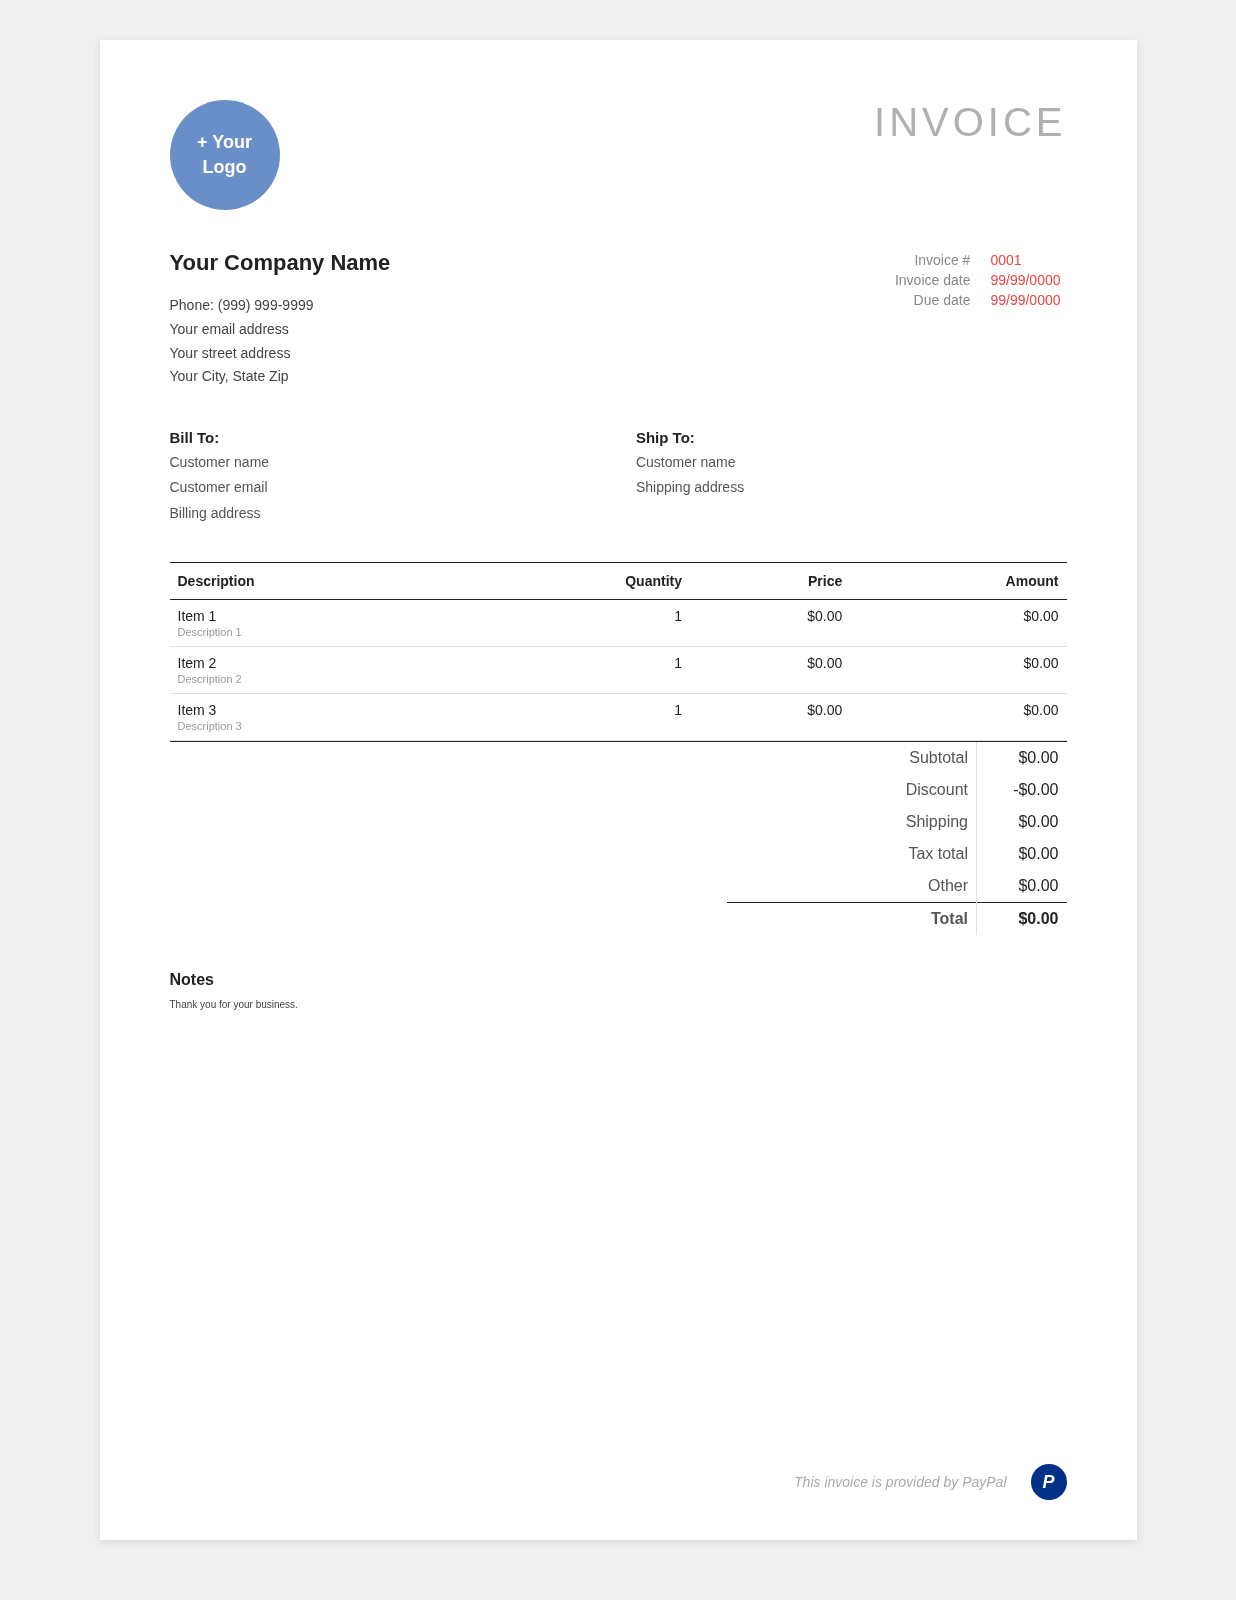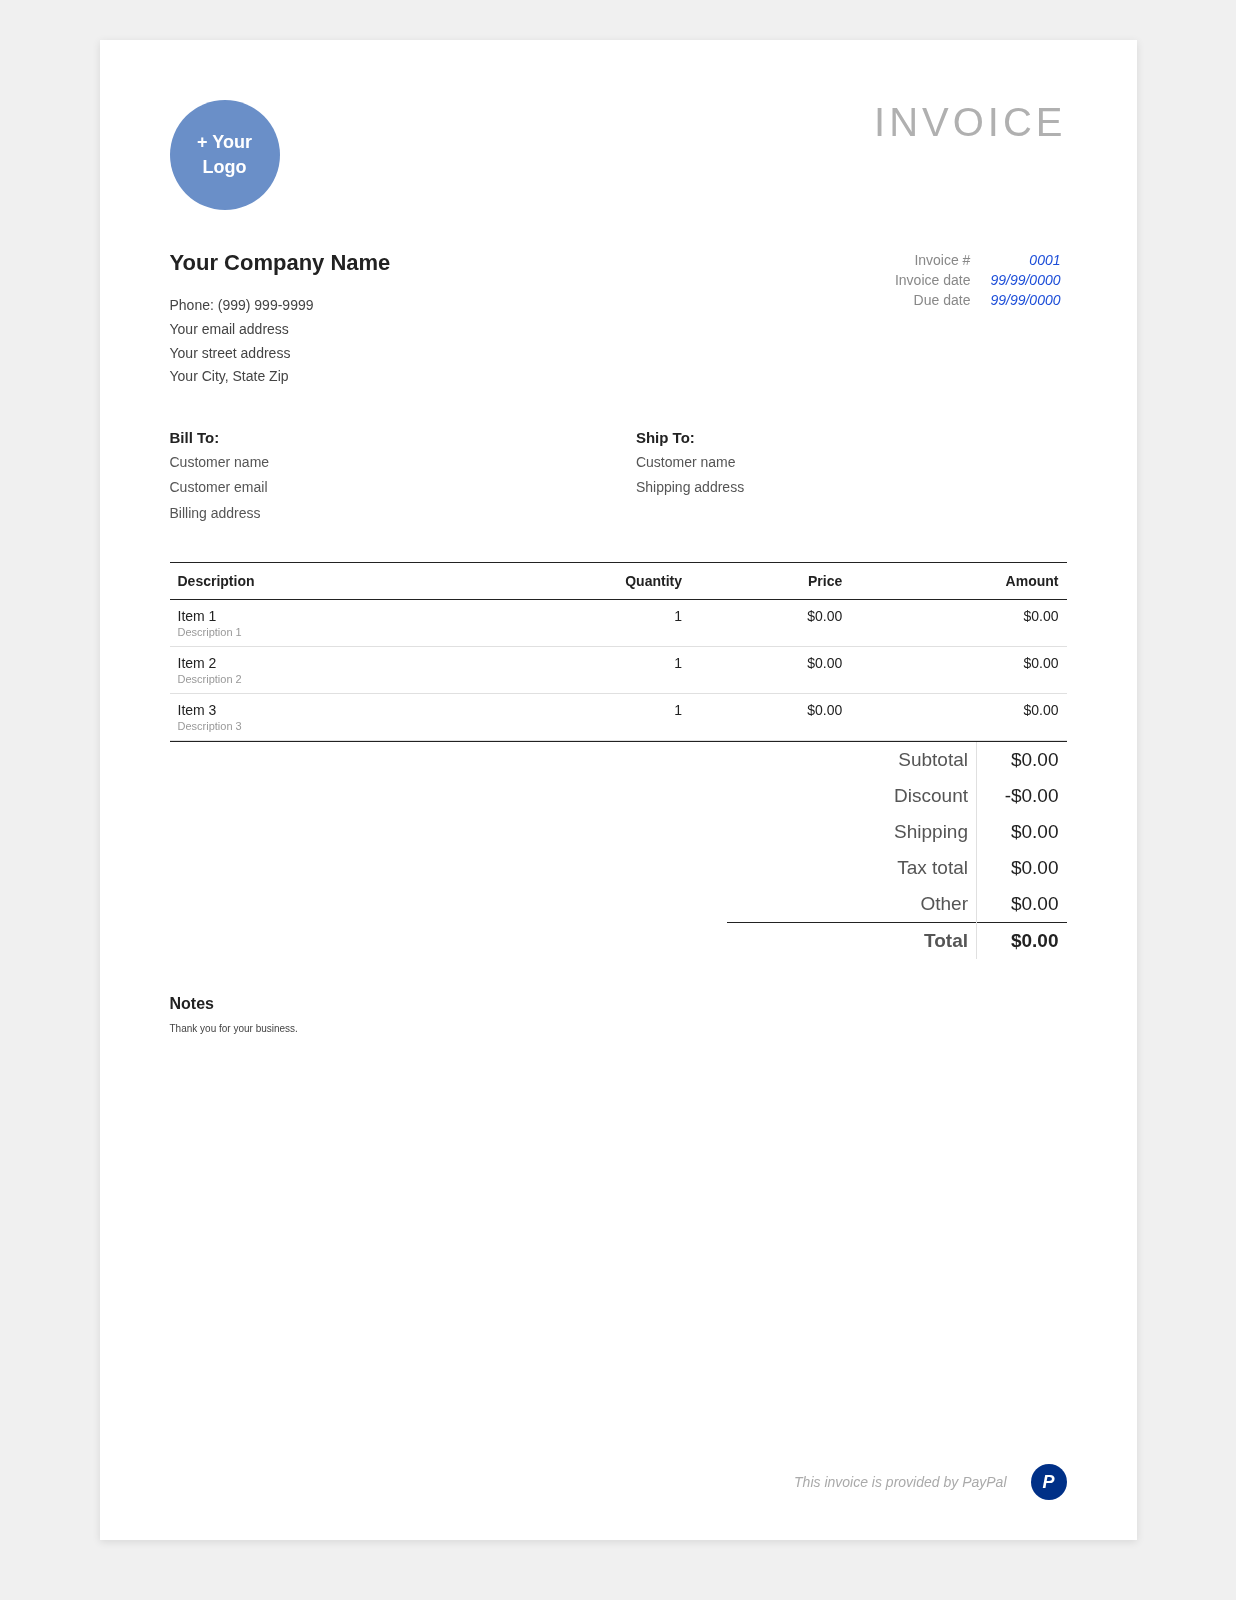--- a/index.html
+++ b/index.html
@@ -79,24 +79,23 @@
       margin-left: auto;
     }
     .invoice-meta td {
       padding: 2px 6px;
     }
     .invoice-meta td:first-child {
       text-align: right;
       color: #888;
     }
     .invoice-meta td:last-child {
-      text-align: right;
-      color: #1d4ed8;
+      text-align: left;
+      color: #ef4444;
       padding-left: 14px;
-      font-style: italic;
     }
     
     .addresses-row {
       display: flex;
       justify-content: space-between;
       margin-bottom: 36px;
     }
     .address-block {
       width: 48%;
     }
@@ -152,21 +151,21 @@
     .totals-section {
       display: flex;
       justify-content: flex-end;
       border-top: 1.5px solid #222;
     }
     .totals-table {
       width: 340px;
       border-collapse: collapse;
     }
     .totals-table td {
-      font-size: 19px;
+      font-size: 16px;
       padding: 7px 8px;
       color: #222;
     }
     .totals-table td:first-child {
       text-align: right;
       color: #555;
     }
     .totals-table td:last-child {
       text-align: right;
       color: #222;

